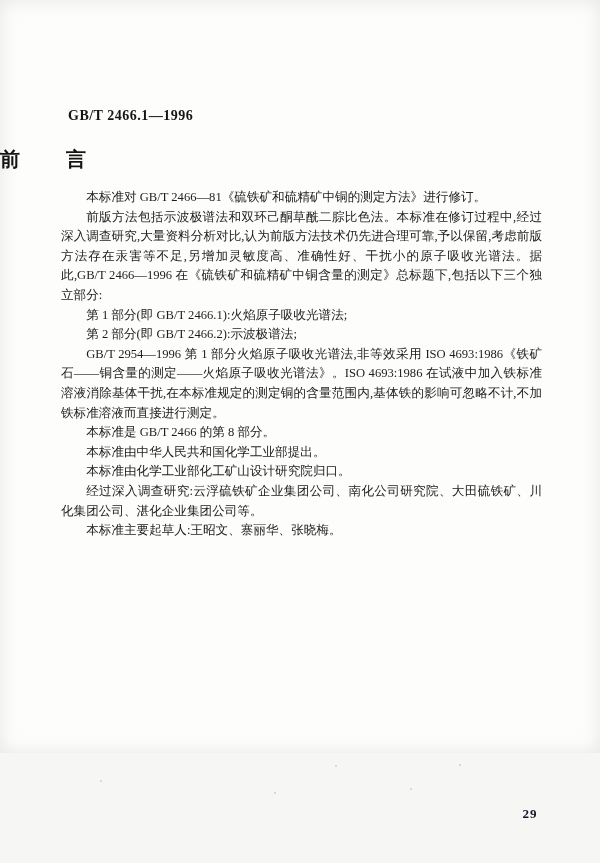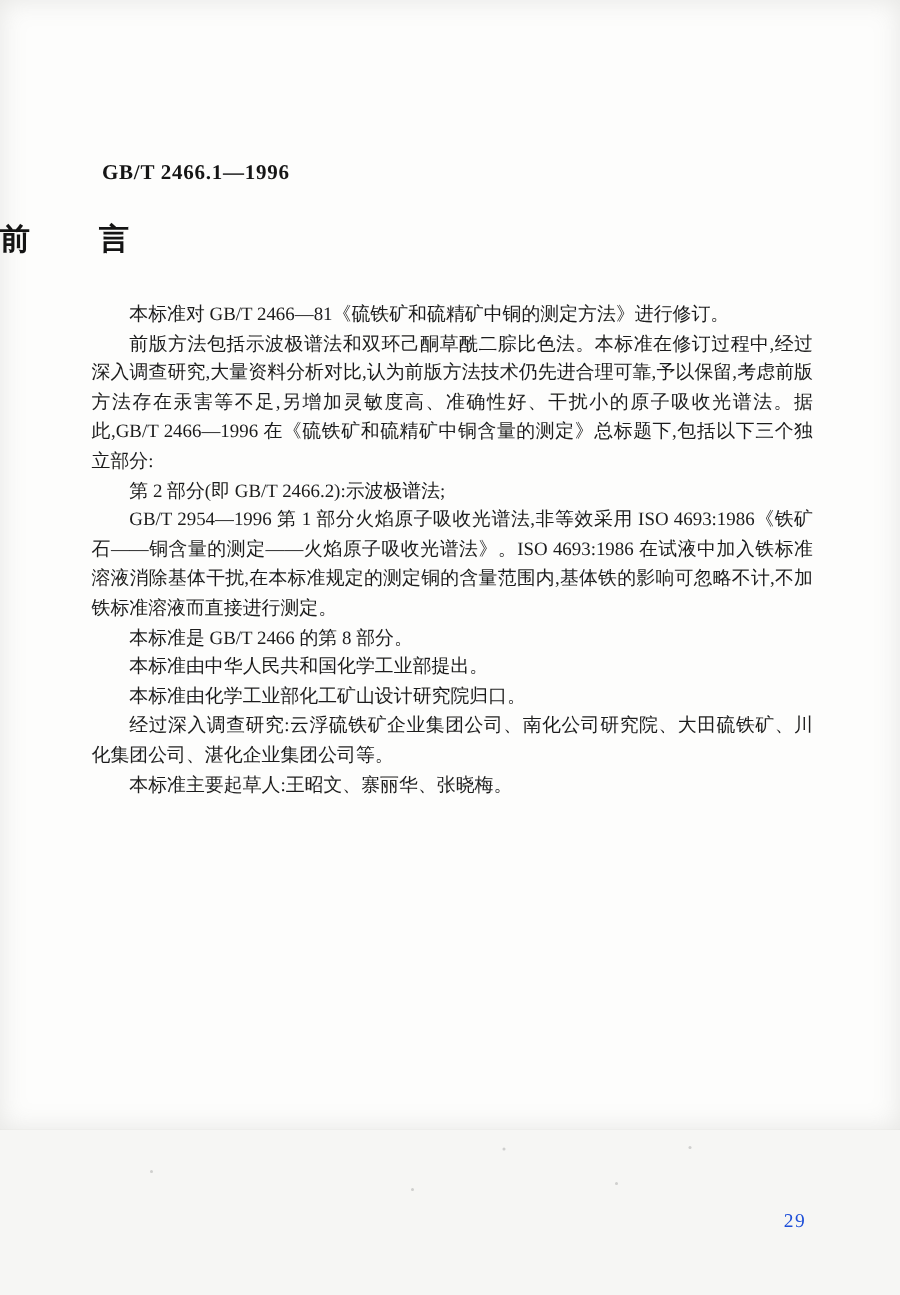--- a/index.html
+++ b/index.html
@@ -40,41 +40,42 @@
     top: 146px;
     width: 600px;
     font-size: 20px;
     font-weight: bold;
     color: #141414;
     letter-spacing: 2px;
   }
   .body-text {
     position: absolute;
     left: 61px;
-    top: 200px;
+    top: 188px;
     width: 481px;
     font-size: 12.6px;
     line-height: 19.6px;
     color: #1c1c1c;
     text-align: justify;
   }
   .body-text p {
     margin: 0;
     padding: 0;
     text-indent: 2em;
   }
   .page-number {
     position: absolute;
     left: 500px;
     top: 806px;
     width: 60px;
     text-align: center;
     font-size: 13px;
-    color: #1d4ed8;
+    color: #0f172a;
     letter-spacing: 1px;
+    font-weight: bold;
   }
   
   .speck {
     position: absolute;
     background: rgba(90,90,90,0.25);
     border-radius: 50%;
     width: 2px;
     height: 2px;
   }
 </style>
@@ -83,20 +84,21 @@
 
 <div class="page">
 
   <div class="std-code">GB/T 2466.1—1996</div>
 
   <div class="fore-title">前　　言</div>
 
   <div class="body-text">
     <p>本标准对 GB/T 2466—81《硫铁矿和硫精矿中铜的测定方法》进行修订。</p>
     <p>前版方法包括示波极谱法和双环己酮草酰二腙比色法。本标准在修订过程中,经过深入调查研究,大量资料分析对比,认为前版方法技术仍先进合理可靠,予以保留,考虑前版方法存在汞害等不足,另增加灵敏度高、准确性好、干扰小的原子吸收光谱法。据此,GB/T 2466—1996 在《硫铁矿和硫精矿中铜含量的测定》总标题下,包括以下三个独立部分:</p>
+    <p>第 1 部分(即 GB/T 2466.1):火焰原子吸收光谱法;</p>
     <p>第 2 部分(即 GB/T 2466.2):示波极谱法;</p>
     <p>GB/T 2954—1996 第 1 部分火焰原子吸收光谱法,非等效采用 ISO 4693:1986《铁矿石——铜含量的测定——火焰原子吸收光谱法》。ISO 4693:1986 在试液中加入铁标准溶液消除基体干扰,在本标准规定的测定铜的含量范围内,基体铁的影响可忽略不计,不加铁标准溶液而直接进行测定。</p>
     <p>本标准是 GB/T 2466 的第 8 部分。</p>
     <p>本标准由中华人民共和国化学工业部提出。</p>
     <p>本标准由化学工业部化工矿山设计研究院归口。</p>
     <p>经过深入调查研究:云浮硫铁矿企业集团公司、南化公司研究院、大田硫铁矿、川化集团公司、湛化企业集团公司等。</p>
     <p>本标准主要起草人:王昭文、寨丽华、张晓梅。</p>
   </div>
 
   <div class="page-number">29</div>

